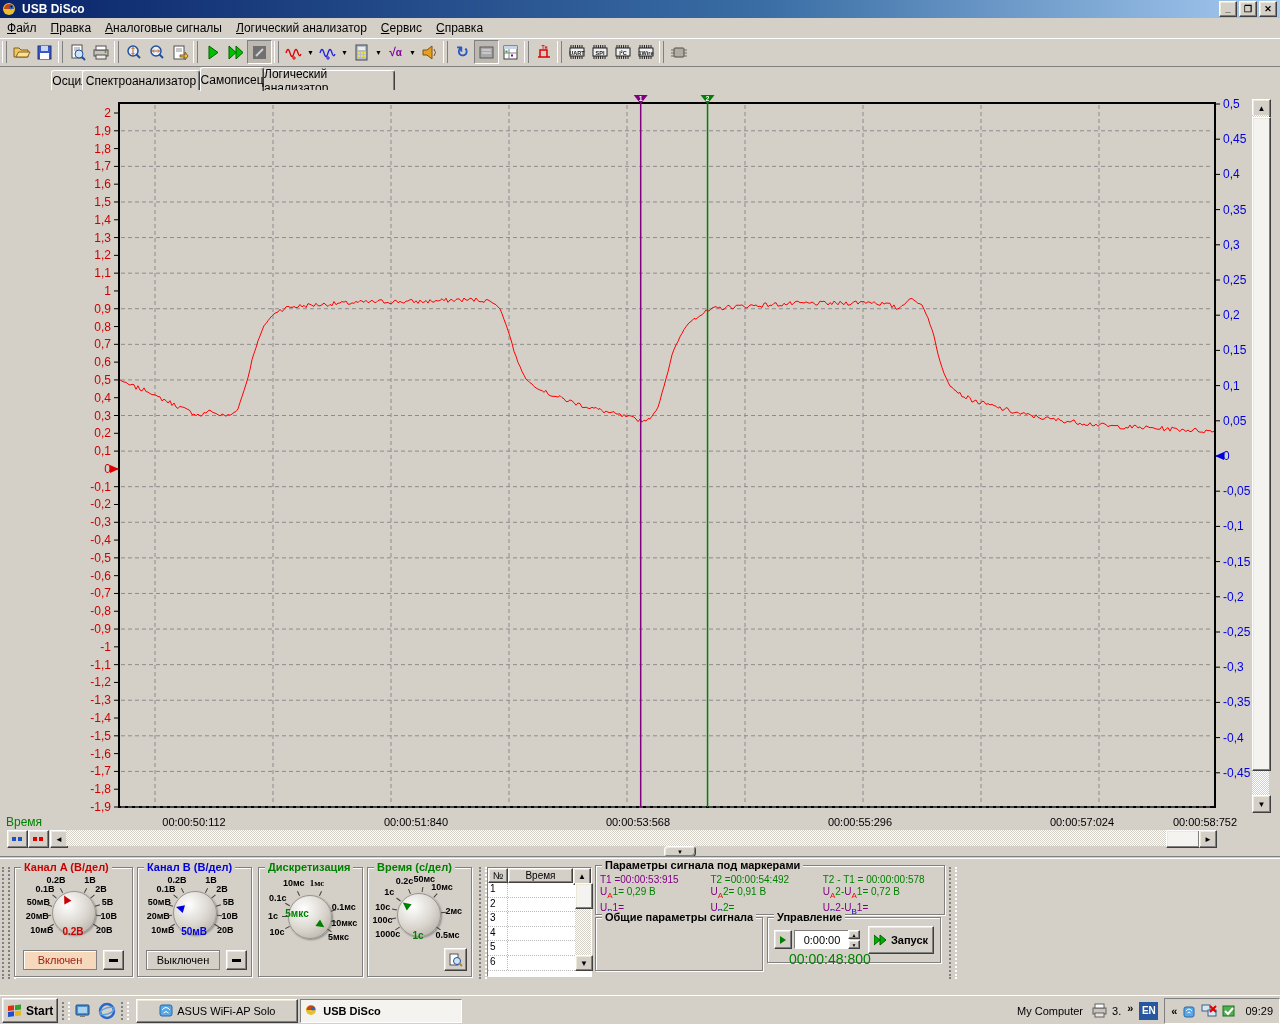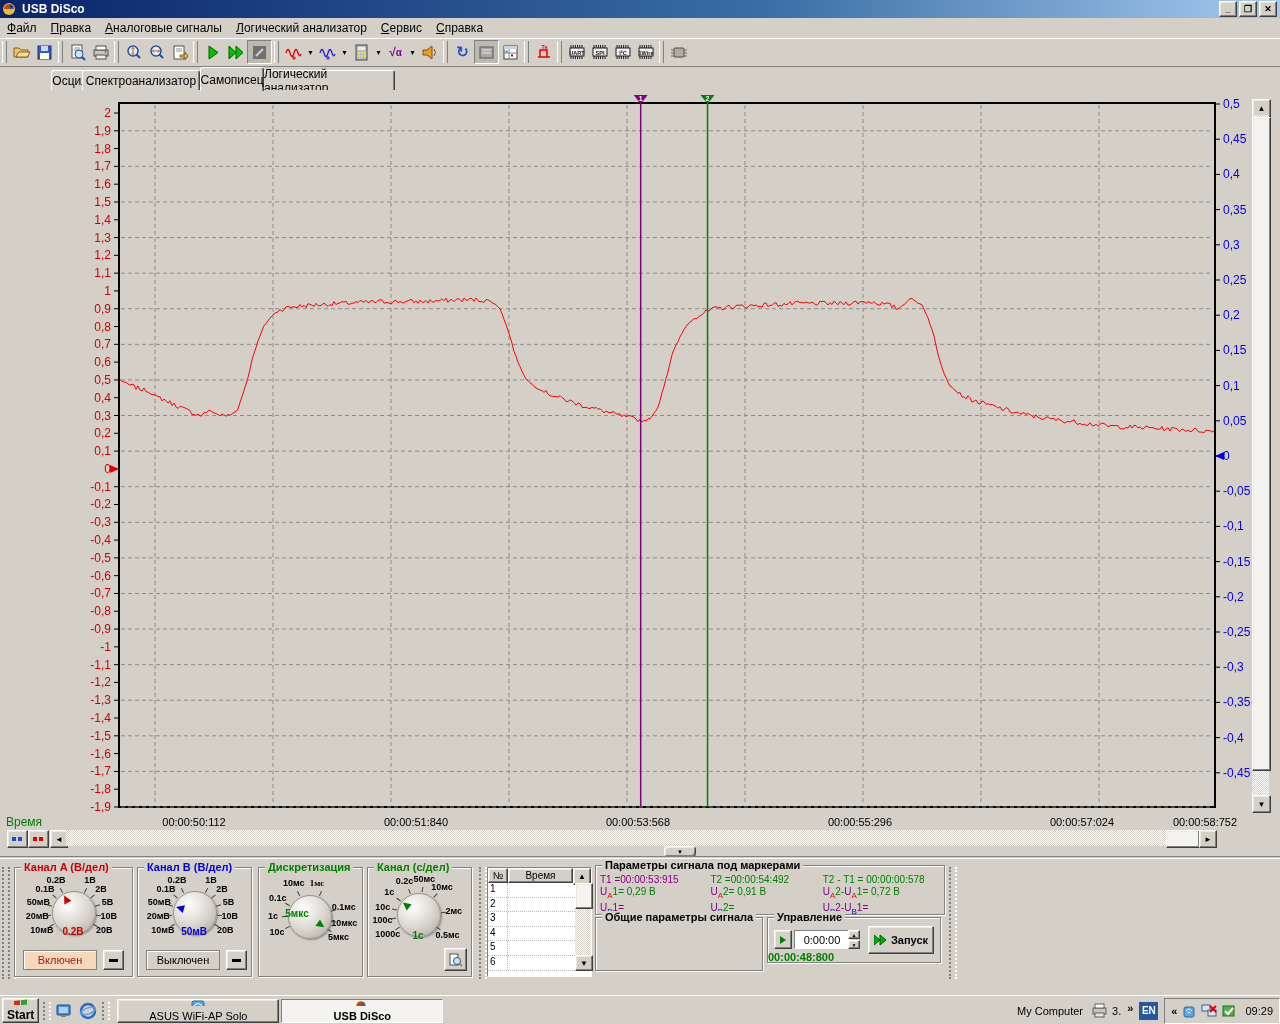--- a/index.html
+++ b/index.html
@@ -49,21 +49,21 @@
   
   #events-table{background:#fff;}
   .eth{background:#d4d0c8;font-size:10px;display:flex;align-items:center;justify-content:center;}
   .etr{font-size:10px;border-bottom:1px dotted #b8b8b8;display:flex;}
   
   .mp-line{font-size:10px;line-height:12px;white-space:nowrap;}
   .mp-line sub{font-size:8px;}
   .sp-line{font-size:11px;line-height:14px;font-weight:bold;white-space:nowrap;}
   
   #taskbar{left:0;top:995px;width:1280px;height:29px;background:#d4d0c8;border-top:1px solid #fff;display:flex;align-items:center;}
-  .task-btn{height:22px;font-size:11px;display:flex;align-items:center;padding:0 4px;margin-left:2px;flex-direction:column;}
+  .task-btn{height:22px;font-size:11px;display:flex;align-items:center;padding:0 4px;margin-left:2px;}
   .tray{height:24px;display:flex;align-items:center;}
 </style>
 </head>
 <body>
 
 <div id="app">
 
   <div id="titlebar" class="abs">
     <svg width="16" height="14" style="margin-left:2px">
       <circle cx="7" cy="7" r="6" fill="#e8c030"></circle>
@@ -600,21 +600,21 @@
         <span class="knob-label" style="left: 84.7733px; top: 38.6825px;">0.1мс</span>
         <span style="position: absolute; width: 5px; height: 1px; background: rgb(64, 64, 64); left: 72.1481px; top: 41.5295px; transform: rotate(-15deg);"></span>
         <span class="knob-label" style="left: 85.2133px; top: 55.4848px;">10мкс</span>
         <span style="position: absolute; width: 5px; height: 1px; background: rgb(64, 64, 64); left: 72.4537px; top: 53.1978px; transform: rotate(12deg);"></span>
         <span class="knob-label" style="left: 79.4895px; top: 68.6488px;">5мкс</span>
         <span style="position: absolute; width: 5px; height: 1px; background: rgb(64, 64, 64); left: 68.4788px; top: 62.3394px; transform: rotate(35deg);"></span>
         <span style="position: absolute; left: 58.2873px; top: 52.6036px; width: 0px; height: 0px; border-left: 4px solid transparent; border-right: 4px solid transparent; border-bottom: 8px solid rgb(0, 128, 0); transform: rotate(125deg);"></span>
         <span class="knob-value" style="left: 38px; top: 40px; color: rgb(0, 128, 0);">5мкс</span>
       </div>
     <div class="gb" id="gb-tmb" style="left:367px;top:8px;width:103px;height:108px">
-        <span class="gb-title" style="color: rgb(0, 128, 0);">Канал (с/дел)</span>
+        <span class="gb-title" style="color: rgb(0, 128, 0);">Время (с/дел)</span>
         <div class="knob" style="left: 29px; top: 25px; width: 42px; height: 42px;"></div>
         <span class="knob-label" style="left: 19.8079px; top: 65.607px;">1000с</span>
         <span style="position: absolute; width: 5px; height: 1px; background: rgb(64, 64, 64); left: 27.0332px; top: 59.616px; transform: rotate(-213deg);"></span>
         <span class="knob-label" style="left: 14.5469px; top: 52.2513px;">100с</span>
         <span style="position: absolute; width: 5px; height: 1px; background: rgb(64, 64, 64); left: 23.3798px; top: 50.3412px; transform: rotate(-190deg);"></span>
         <span class="knob-label" style="left: 14.7867px; top: 38.5152px;">10с</span>
         <span style="position: absolute; width: 5px; height: 1px; background: rgb(64, 64, 64); left: 23.5463px; top: 40.8022px; transform: rotate(-168deg);"></span>
         <span class="knob-label" style="left: 21.2491px; top: 24.3347px;">1с</span>
         <span style="position: absolute; width: 5px; height: 1px; background: rgb(64, 64, 64); left: 28.0341px; top: 30.9546px; transform: rotate(-143deg);"></span>
         <span class="knob-label" style="left: 36.5142px; top: 12.6214px;">0.2с</span>
@@ -708,21 +708,21 @@
       <div class="abs btn raised" style="left:6px;top:12px;width:16px;height:17px">
         <svg width="8" height="8">
             <polygon points="1,0 7,4 1,8" fill="#008000"></polygon>
           </svg>
       </div>
       <div class="abs sunken" style="left:26px;top:12px;width:54px;height:17px;background:#fff;font-size:11px;display:flex;align-items:center;justify-content:center">0:00:00</div>
       <div class="abs" style="left:80px;top:12px;width:12px;height:17px">
         <div class="btn raised" style="height:7px;font-size:5px">▲</div>
         <div class="btn raised" style="height:7px;font-size:5px;margin-top:1px">▼</div>
       </div>
-      <div class="abs" style="left:0;top:33px;font-size:11px;font-weight:bold;color:#008000">00:00:48:800</div>
+      <div class="abs" style="left:21px;top:33px;font-size:14px;font-weight:normal;color:#008000">00:00:48:800</div>
       <div class="abs btn raised" style="left:100px;top:8px;width:64px;height:26px;font-size:11px;font-weight:bold;gap:3px">
         <svg width="14" height="12">
             <polygon points="0,1 6,6 0,11" fill="#00b000" stroke="#006000"></polygon>
             <polygon points="6,1 12,6 6,11" fill="#00b000" stroke="#006000"></polygon>
           </svg>
         <span>Запуск</span>
       </div>
     </div>
   </div>
 

